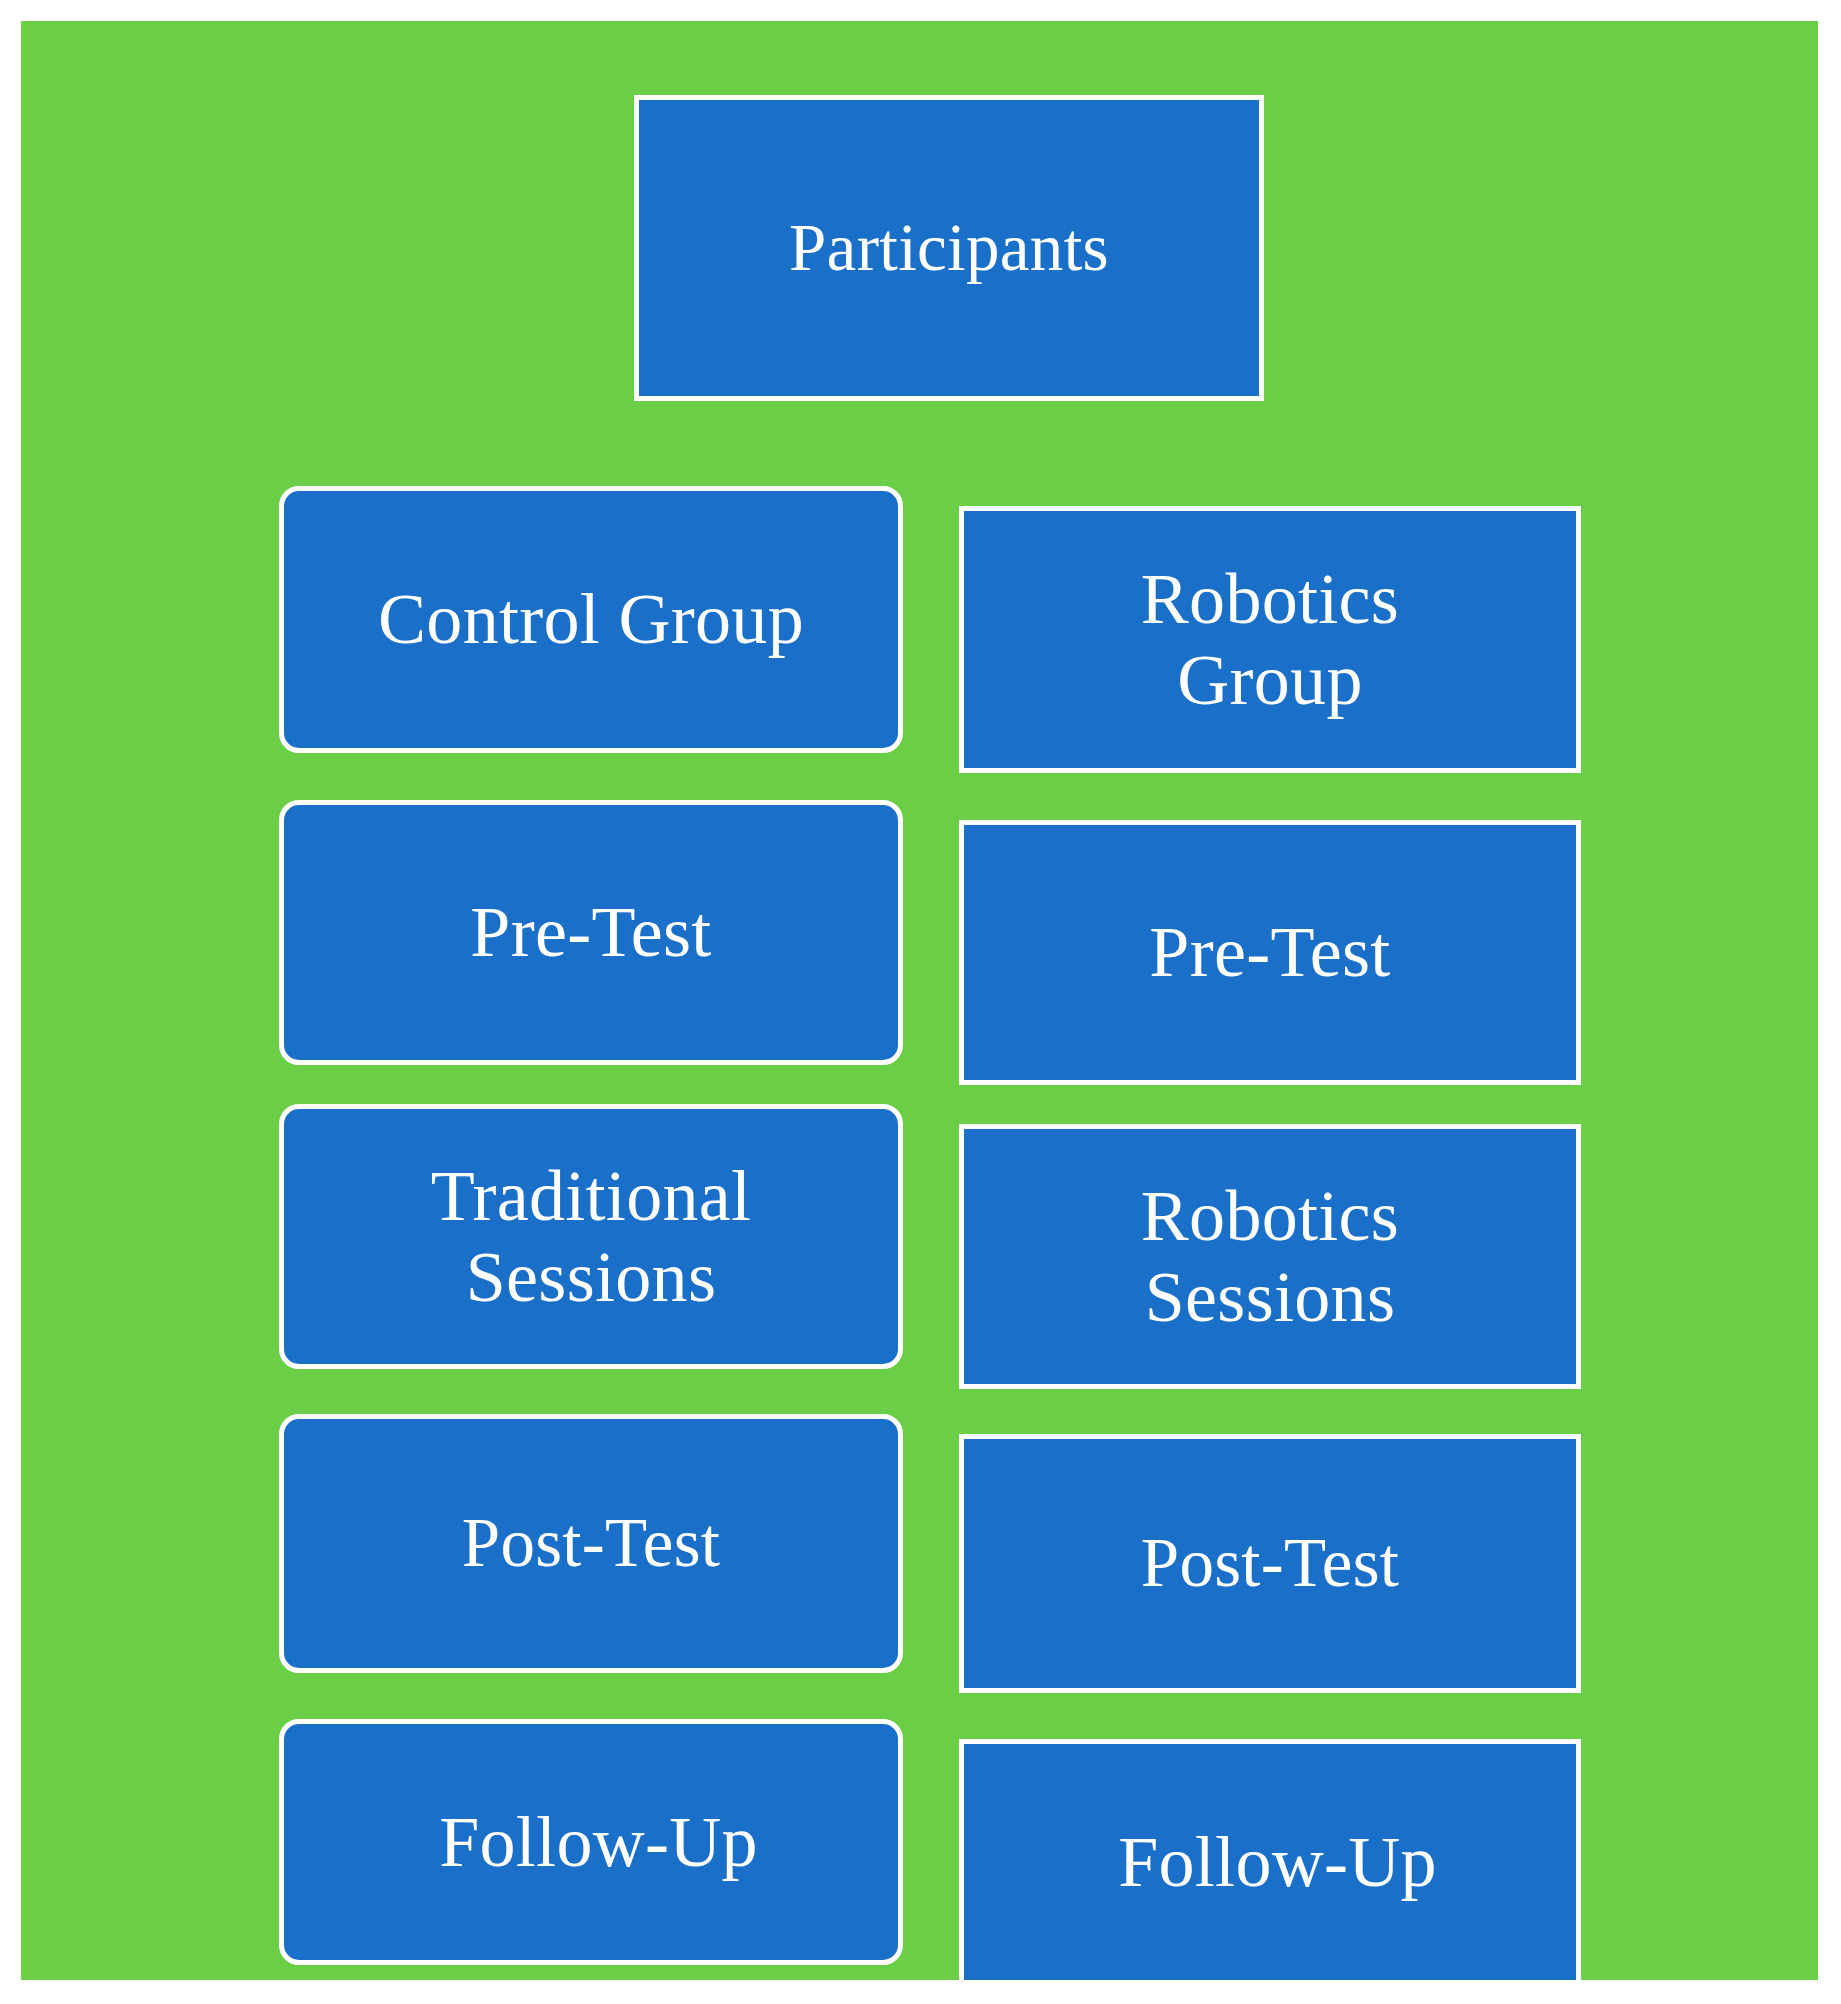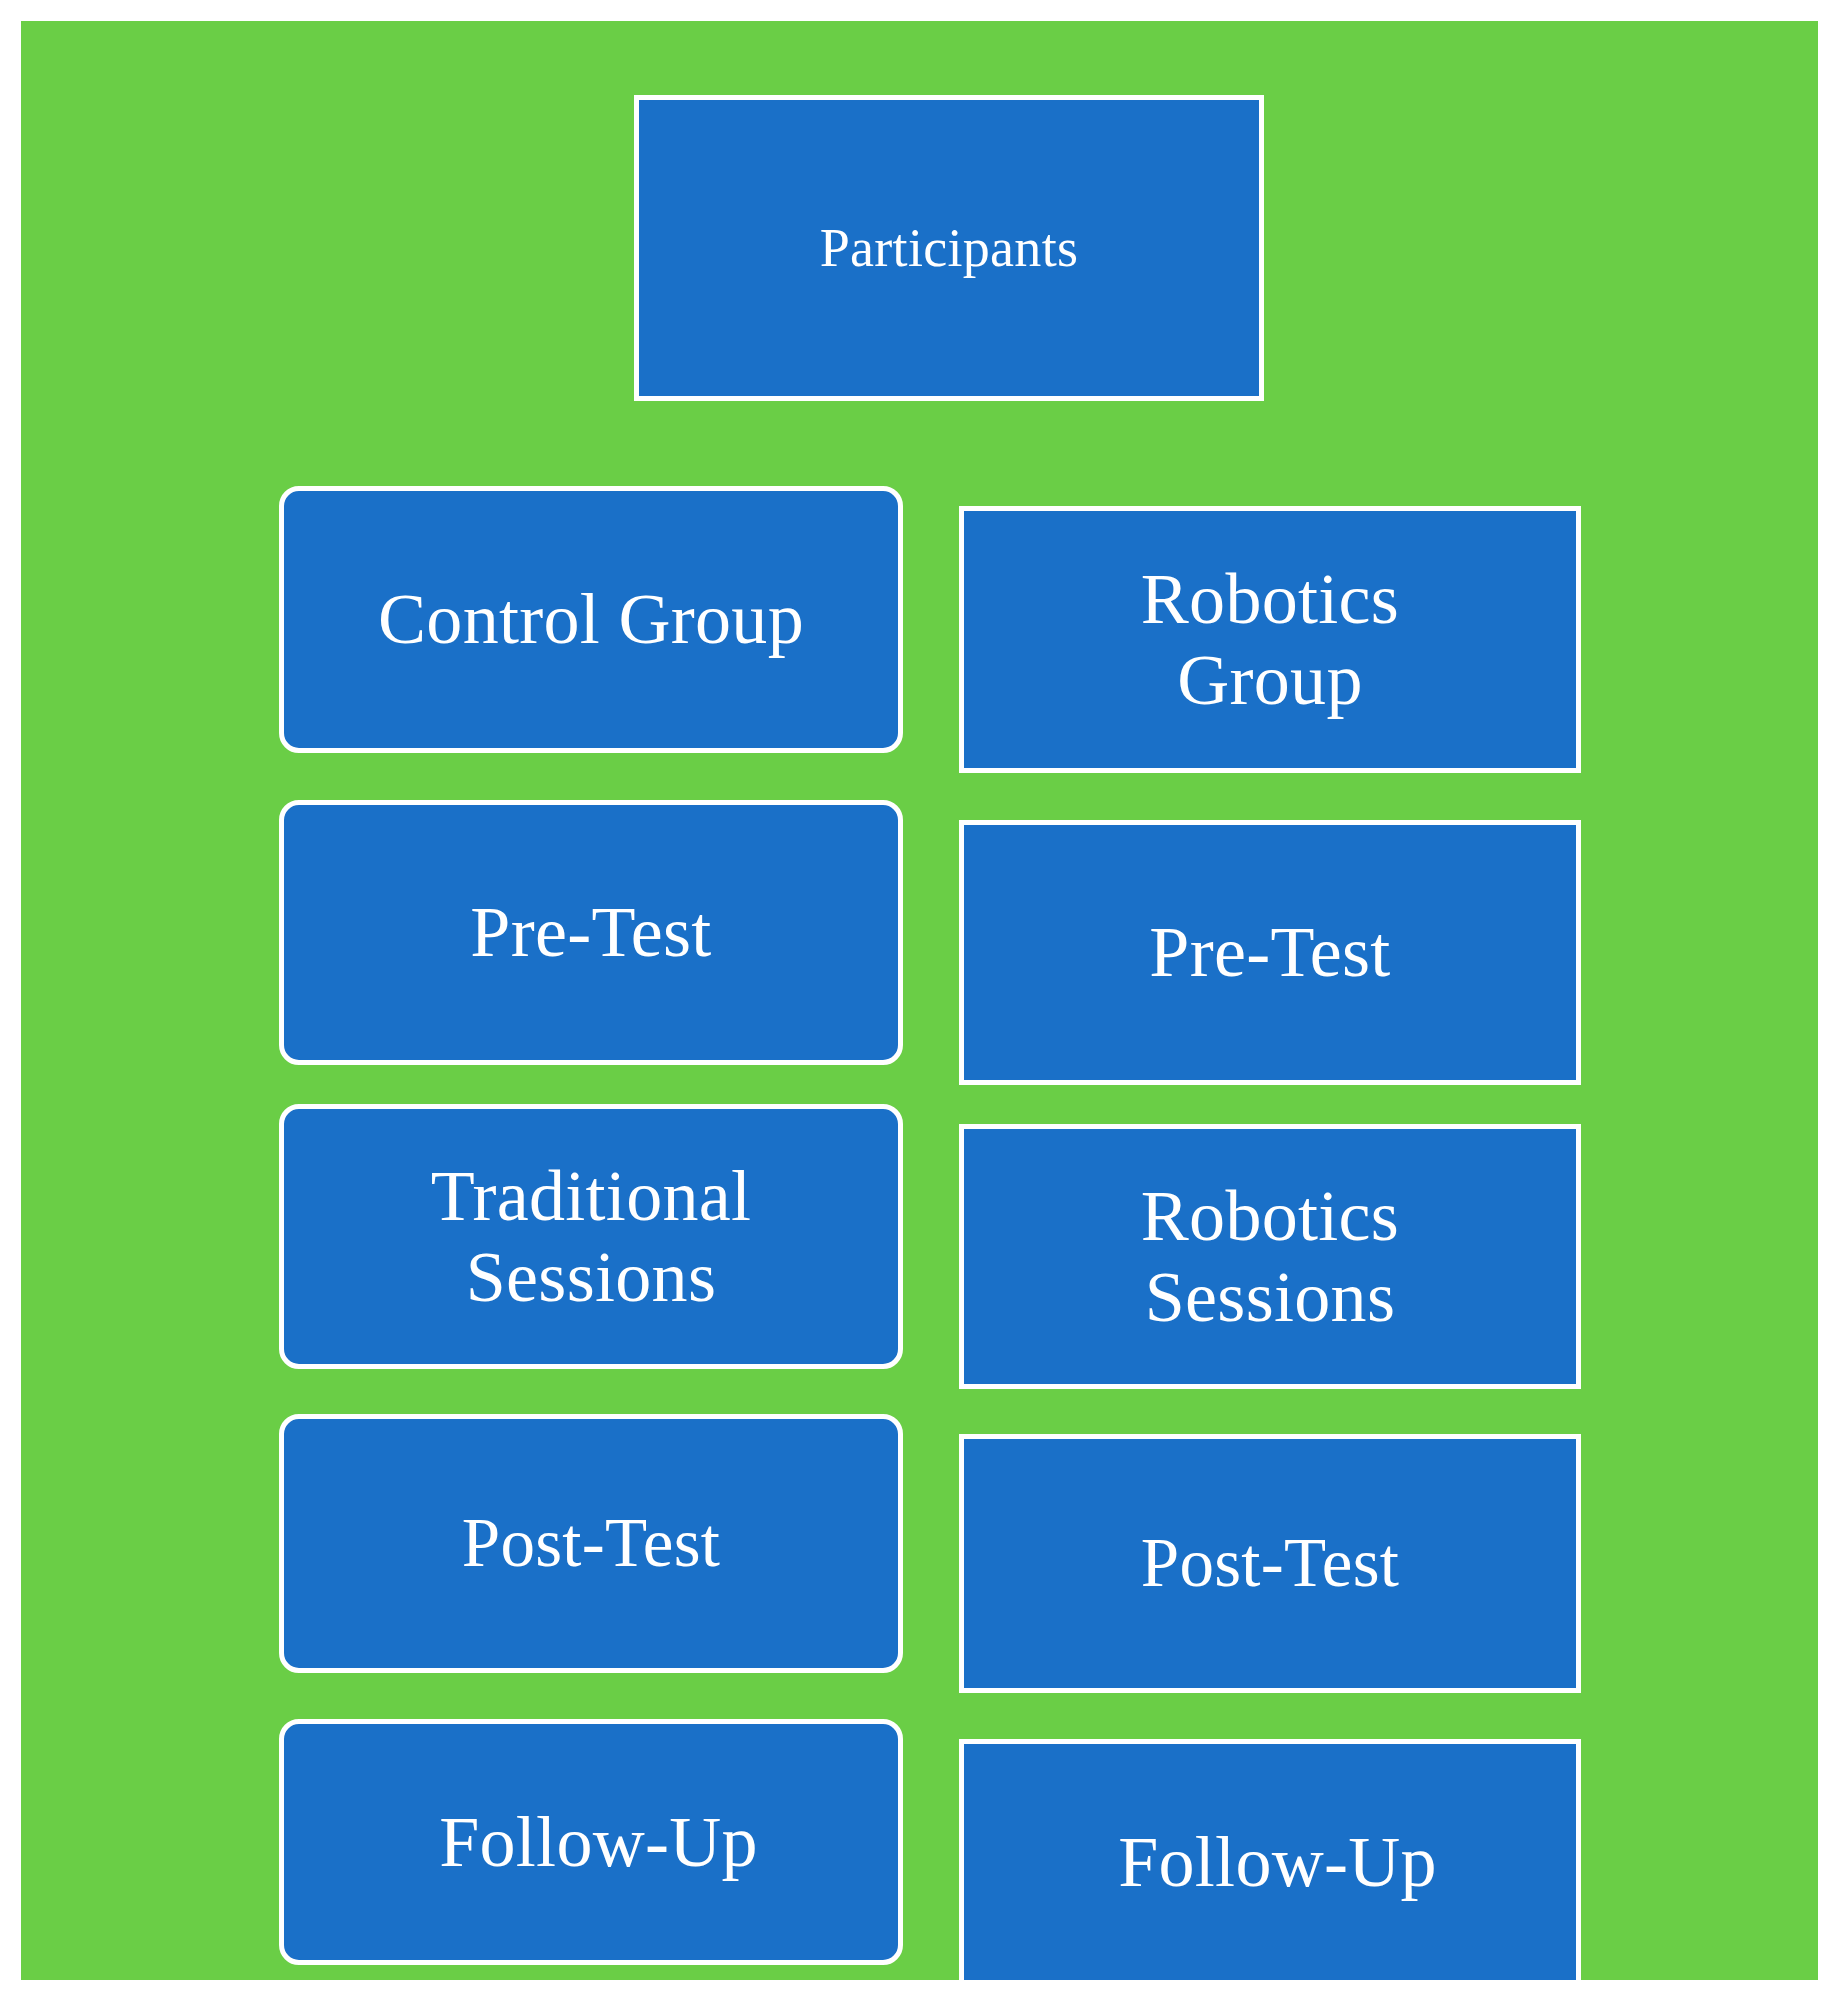--- a/index.html
+++ b/index.html
@@ -43,21 +43,21 @@
     width: 100%;
     white-space: pre-line;
   }
 
   
   #node-participants {
     left: 634px;
     top: 95px;
     width: 630px;
     height: 306px;
-    font-size: 54px;
+    font-size: 67px;
   }
 
   
   .col-left  { left: 279px;  width: 624px; border-radius: 20px; }
   .col-right { left: 959px; width: 622px; margin-top: 20px; }
 
   
   .row-1 { top: 486px;  height: 267px; }
   .row-2 { top: 800px; height: 265px; }
   .row-3 { top: 1104px; height: 265px; }

